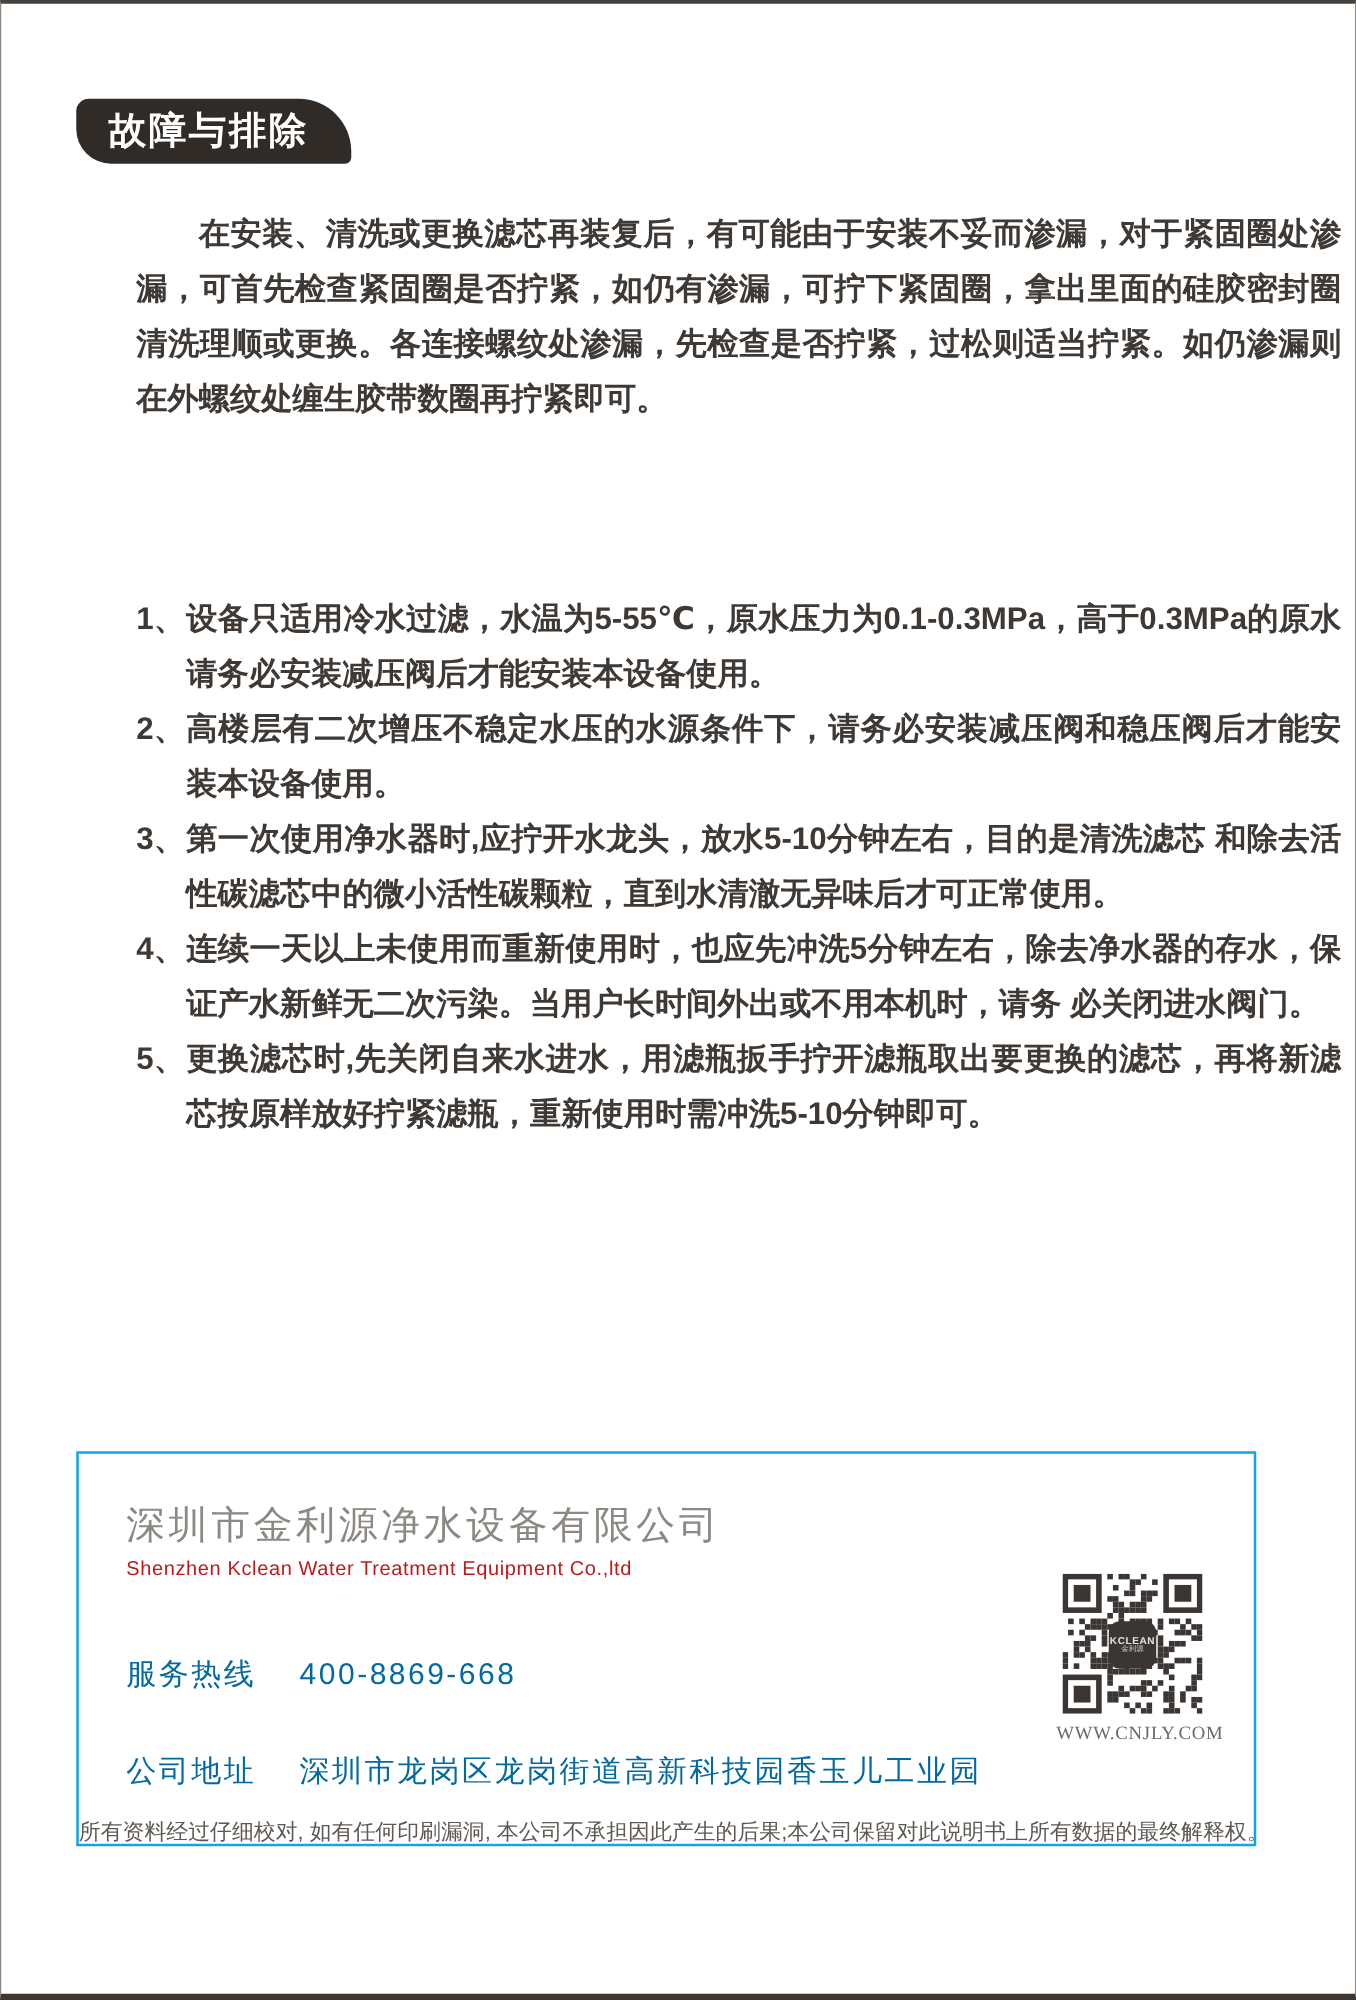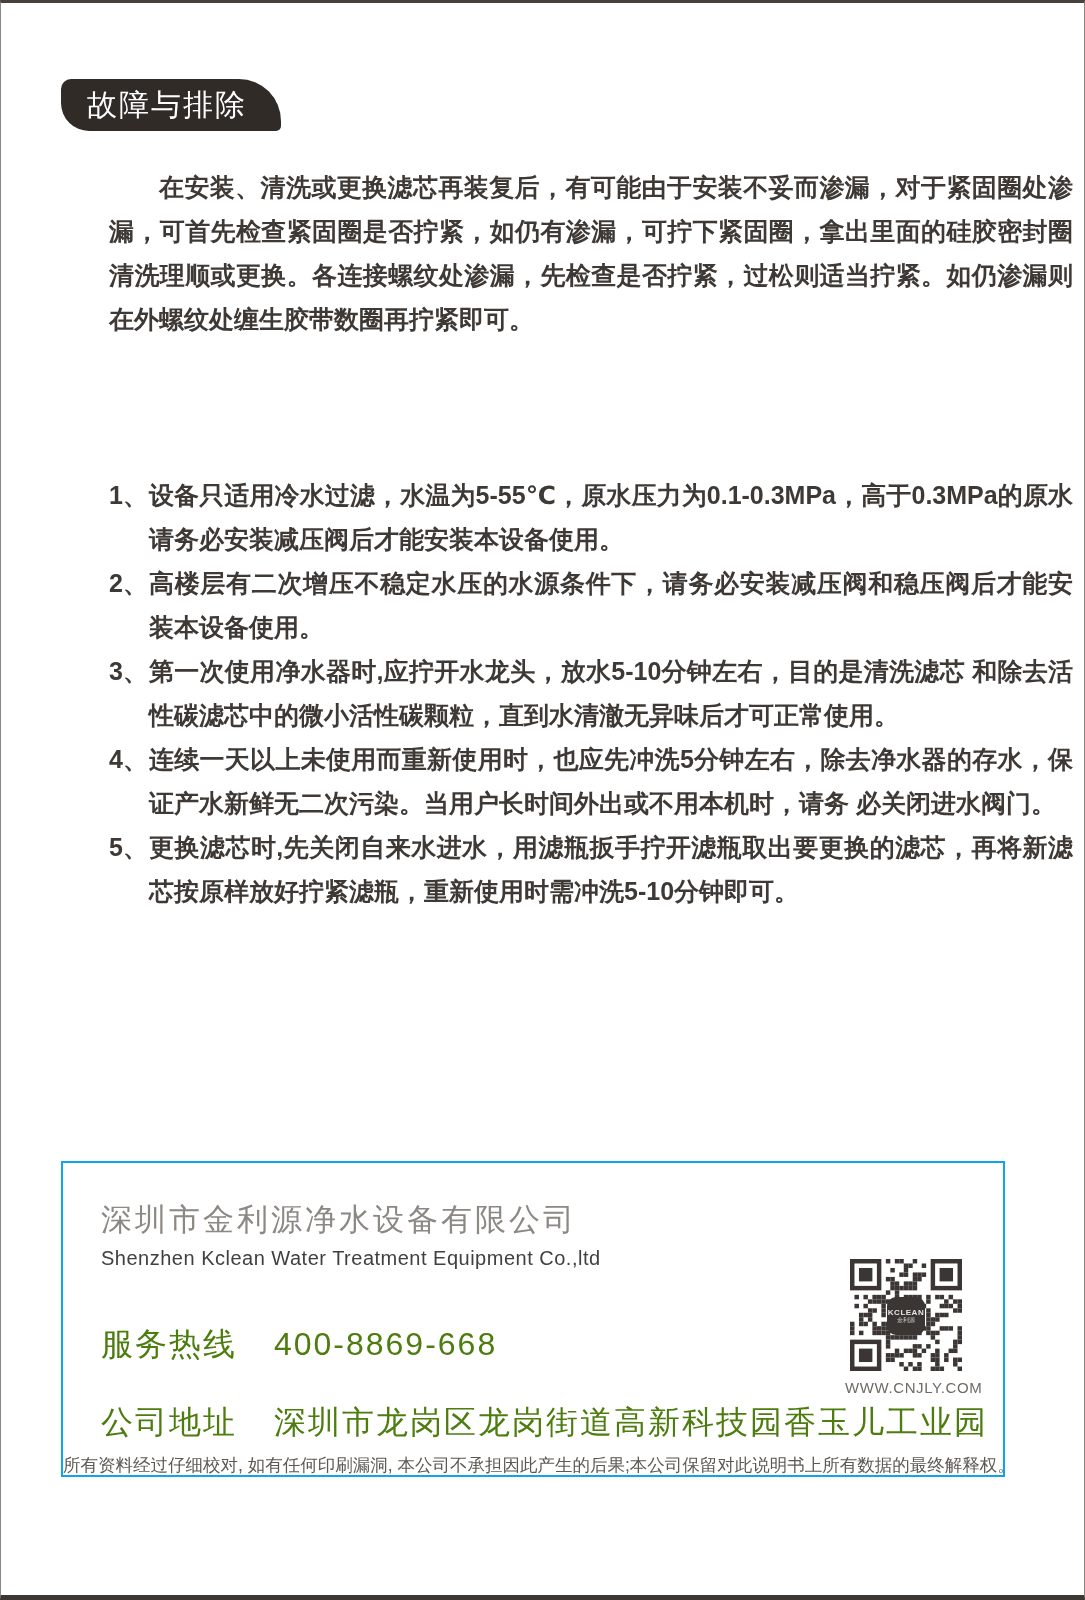--- a/index.html
+++ b/index.html
@@ -21,21 +21,21 @@
 
   
   .badge {
     position: absolute;
     left: 60px;
     height: 52px;
     line-height: 52px;
     background: #312b28;
     color: #ffffff;
     font-size: 30px;
-    font-weight: normal;
+    font-weight: bold;
     letter-spacing: 2px;
     padding: 0 34px 0 26px;
     border-radius: 10px 42px 5px 28px;
   }
   .badge-1 { top: 76px; }
   .badge-2 { top: 390px; }
 
   .body-text {
     font-size: 25px;
     line-height: 44px;
@@ -71,39 +71,39 @@
     height: 316px;
     border: 2px solid #0ea5e9;
     background: #ffffff;
   }
   .company-name-cn {
     position: absolute; left: 38px; top: 36px;
     font-size: 31px; color: #8c8883; letter-spacing: 3px; font-weight: normal;
   }
   .company-name-en {
     position: absolute; left: 38px; top: 84px;
-    font-size: 20px; color: #404040; letter-spacing: 0.5px;
-  }
-  .info-row { position: absolute; left: 38px; font-size: 32px; color: #4d7c0f; letter-spacing: 2px; }
+    font-size: 16px; color: #b91c1c; letter-spacing: 0.5px;
+  }
+  .info-row { position: absolute; left: 38px; font-size: 24px; color: #0369a1; letter-spacing: 2px; }
   .row-hotline { top: 160px; }
   .row-address { top: 223px; margin-top: 15px; }
   .info-row .value { margin-left: 26px; }
 
   .qr-wrap {
     position: absolute; left: 782px; top: 96px; width: 122px; text-align: center;
   }
   .qr-svg { display: block; margin: 0 auto; background: #ffffff; }
   .qr-logo {
     position: absolute; top: 38px; left: 50%; transform: translateX(-50%);
     width: 38px; height: 38px; background: #3b3633; border-radius: 9px;
     color: #e5e5e5; display: flex; flex-direction: column; justify-content: center; align-items: center;
   }
   .qr-logo .logo-main { font-size: 8px; font-weight: bold; letter-spacing: 0.5px; line-height: 9px; }
   .qr-logo .logo-sub  { font-size: 6px; line-height: 7px; opacity: 0.85; }
-  .website { margin-top: 8px; font-size: 15px; color: #6e6a66; letter-spacing: 0.6px; }
+  .website { margin-top: 8px; font-size: 15px; color: #6e6a66; letter-spacing: 0.6px; font-family: Liberation Serif, serif; }
 
   
   .footer-note {
     position: absolute; left: 62px; top: 1448px; width: 980px;
     font-size: 17.5px; line-height: 28px; color: #5d5853;
   }
 </style>
 </head>
 <body>
 

